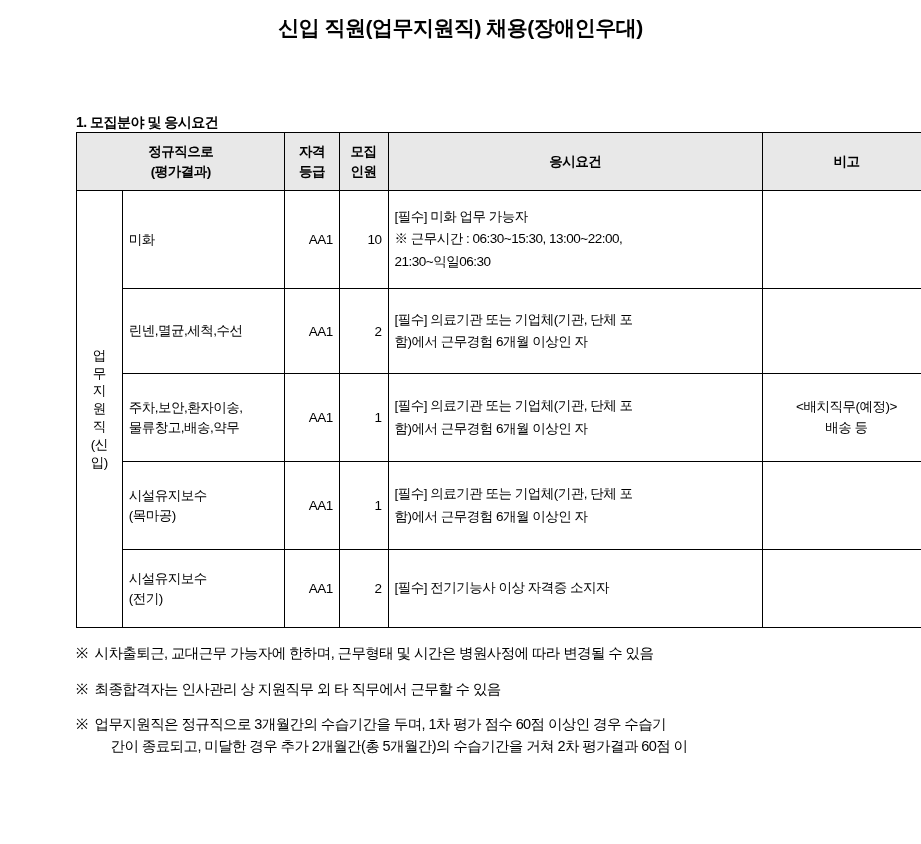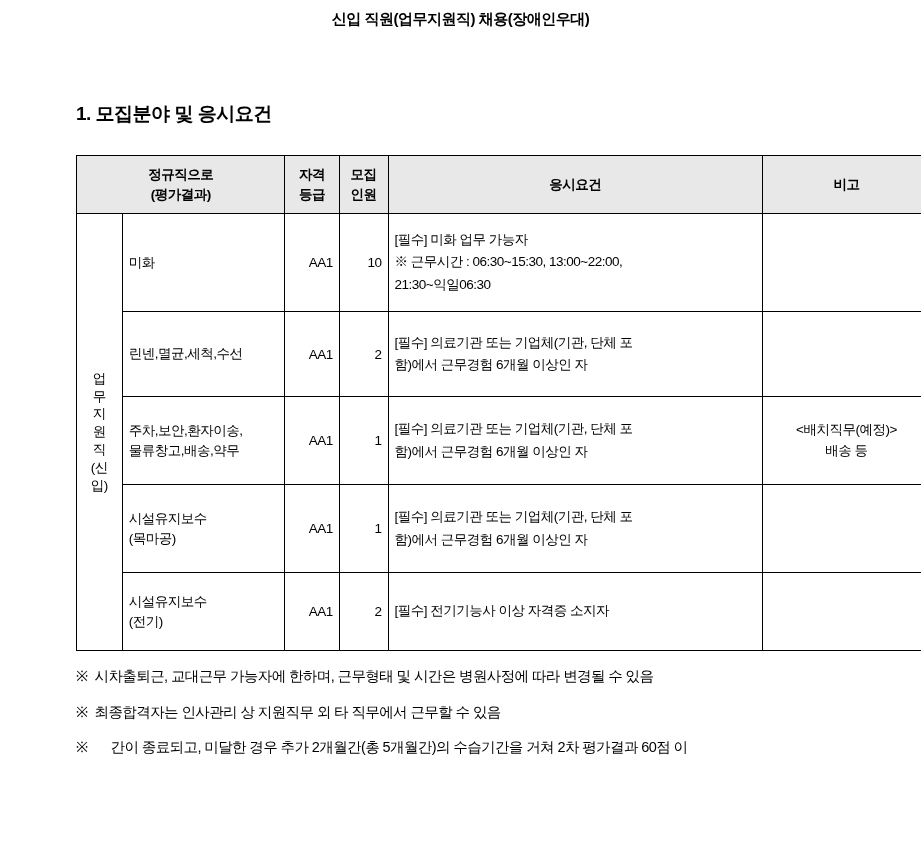--- a/index.html
+++ b/index.html
@@ -16,31 +16,31 @@
   }
   .page {
     position: relative;
     width: 921px;
     height: 844px;
     box-sizing: border-box;
     padding: 0 33px;
   }
   .doc-title {
     text-align: center;
-    font-size: 15px;
+    font-size: 21px;
     font-weight: bold;
     letter-spacing: -0.5px;
     margin-bottom: 0;
   }
   .section-heading {
-    font-size: 19px;
+    font-size: 14px;
     font-weight: bold;
     letter-spacing: -0.5px;
     margin-top: 72px;
-    margin-bottom: 28px;
+    margin-bottom: 0;
     padding-left: 43px;
   }
   table.recruit {
     border-collapse: collapse;
     width: 855px;
     margin-left: 43px;
     table-layout: fixed;
   }
   table.recruit th, table.recruit td {
     border: 1px solid #000000;
@@ -254,18 +254,19 @@
       <span class="note-mark">※</span>
       <span class="note-text">시차출퇴근, 교대근무 가능자에 한하며, 근무형태 및 시간은 병원사정에 따라 변경될 수 있음</span>
     </div>
     <div class="note-item">
       <span class="note-mark">※</span>
       <span class="note-text">최종합격자는 인사관리 상 지원직무 외 타 직무에서 근무할 수 있음</span>
     </div>
     <div class="note-item">
       <span class="note-mark">※</span>
       <span class="note-text">
+        <span>업무지원직은 정규직으로 3개월간의 수습기간을 두며, 1차 평가 점수 60점 이상인 경우 수습기</span>
         <span class="cont">간이 종료되고, 미달한 경우 추가 2개월간(총 5개월간)의 수습기간을 거쳐 2차 평가결과 60점 이</span>
       </span>
     </div>
   </div>
 
 </div>
 
 </body></html>

